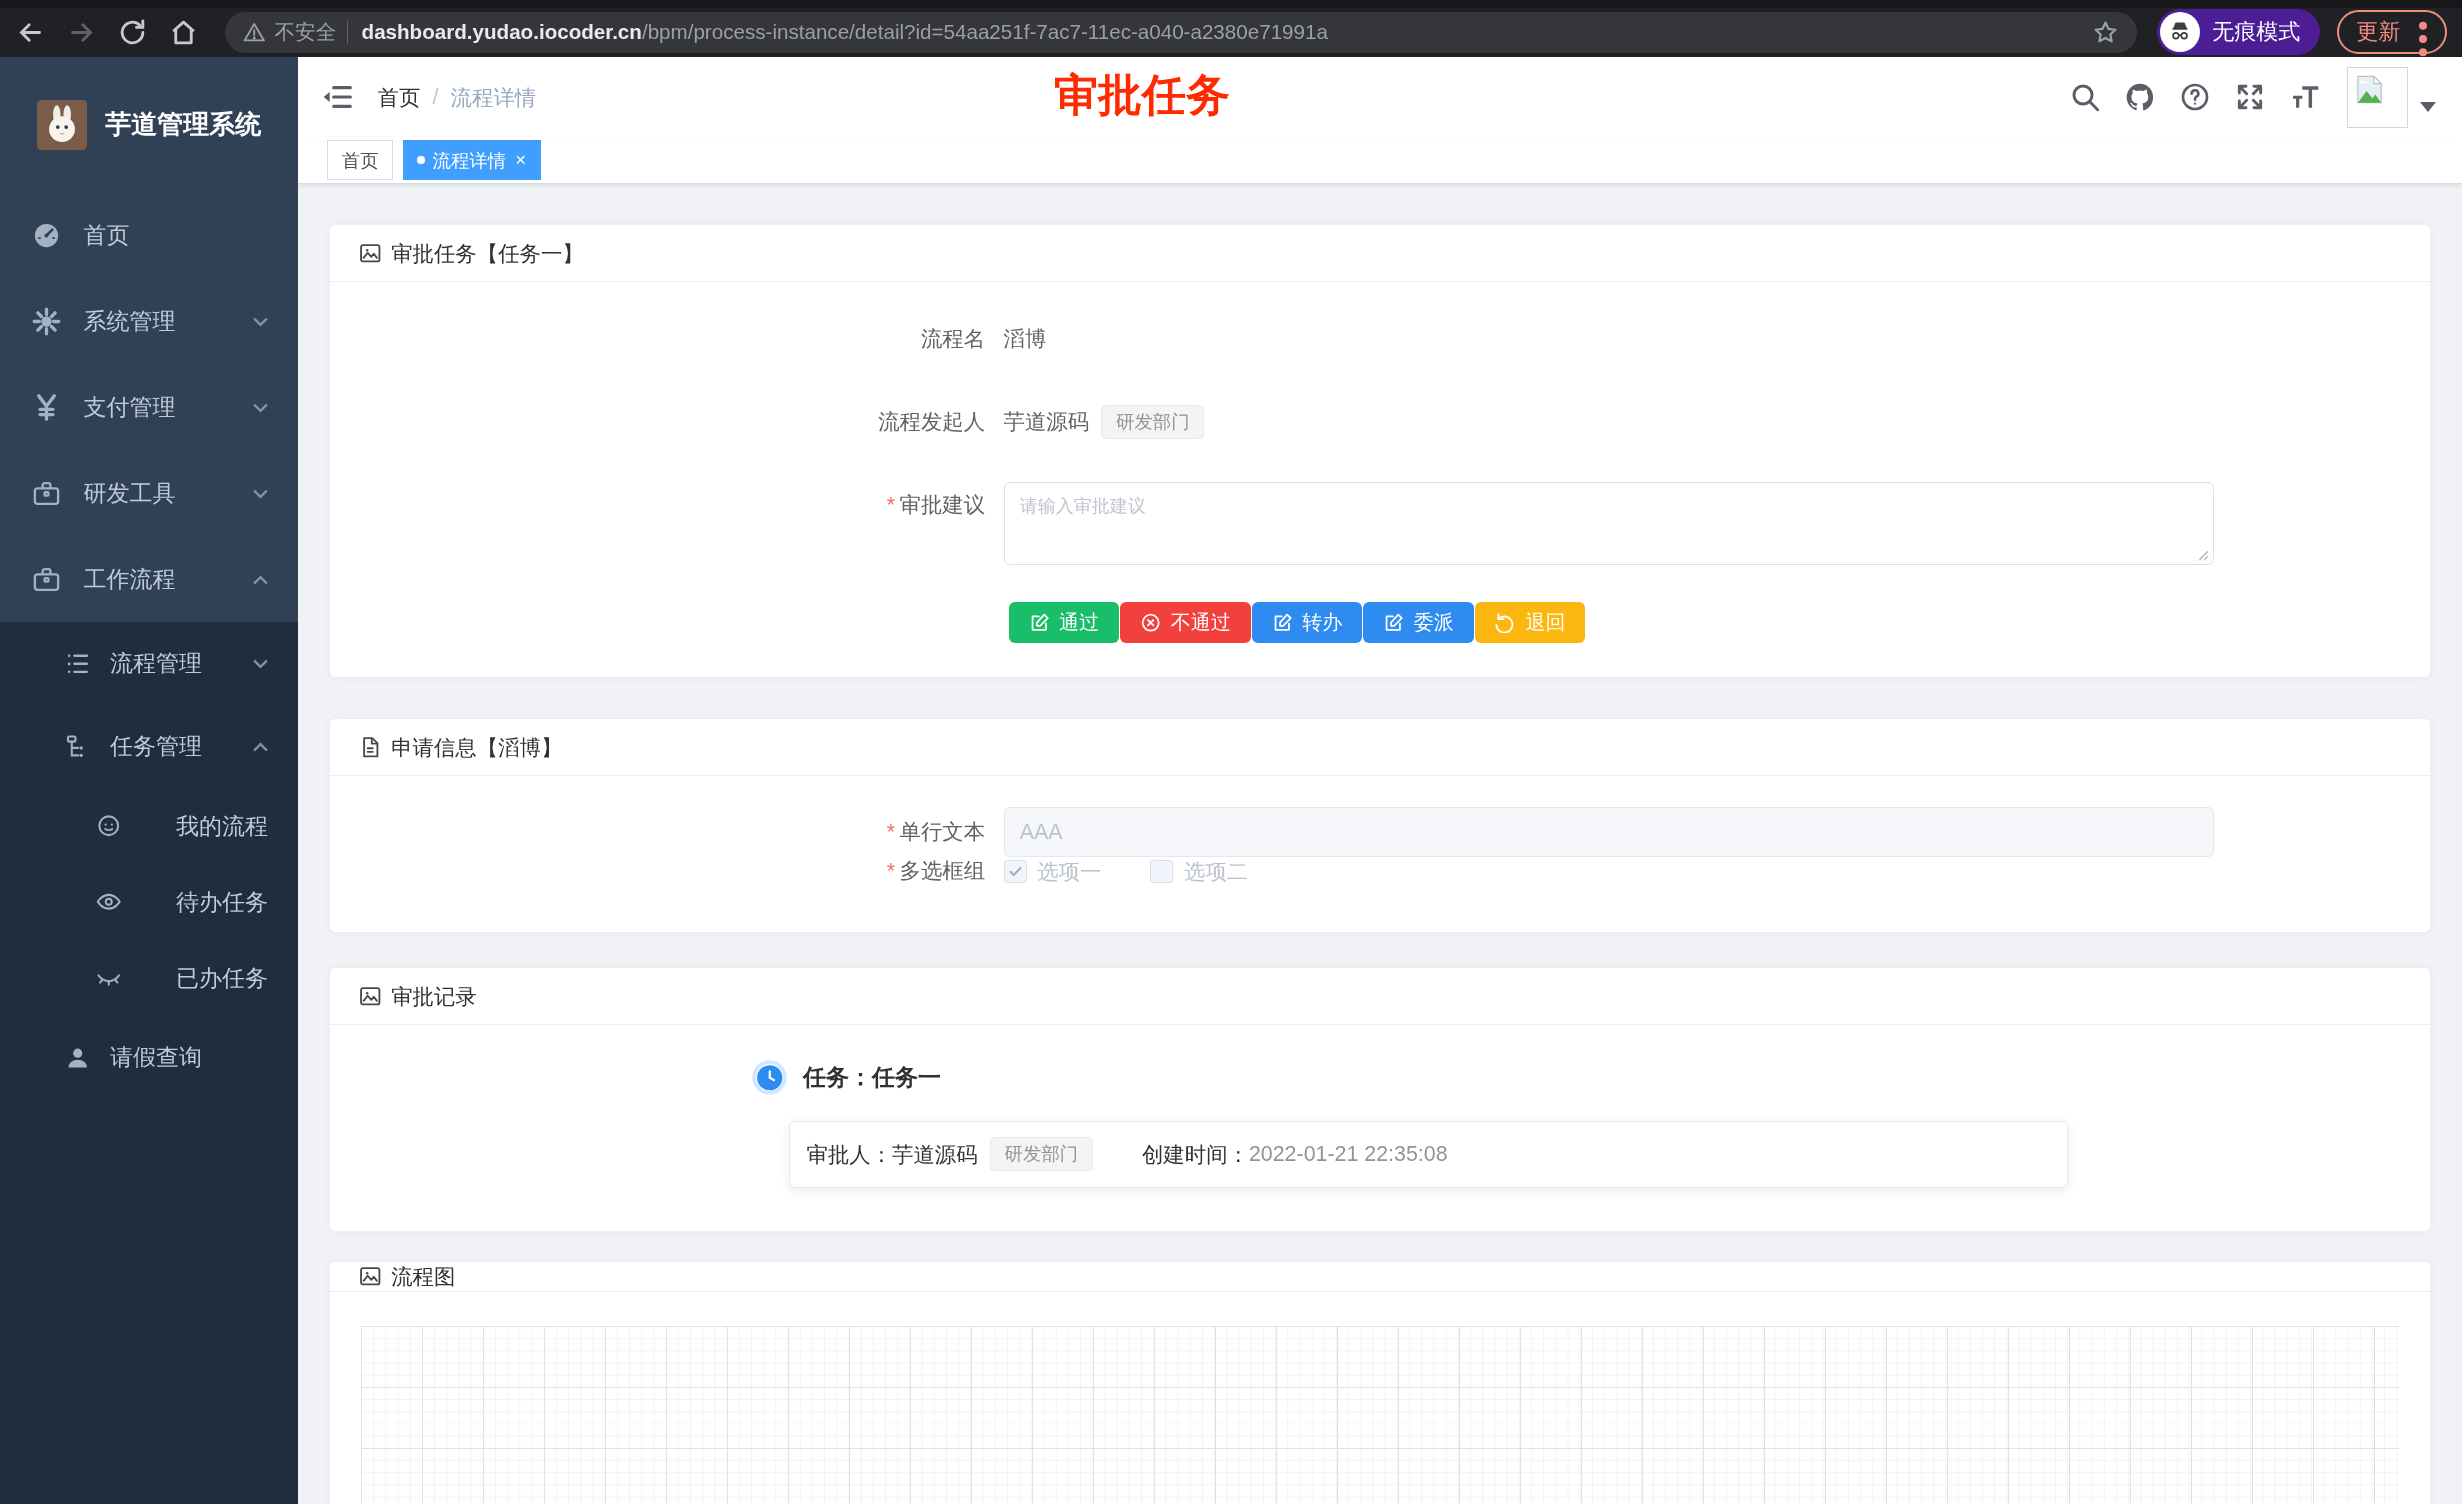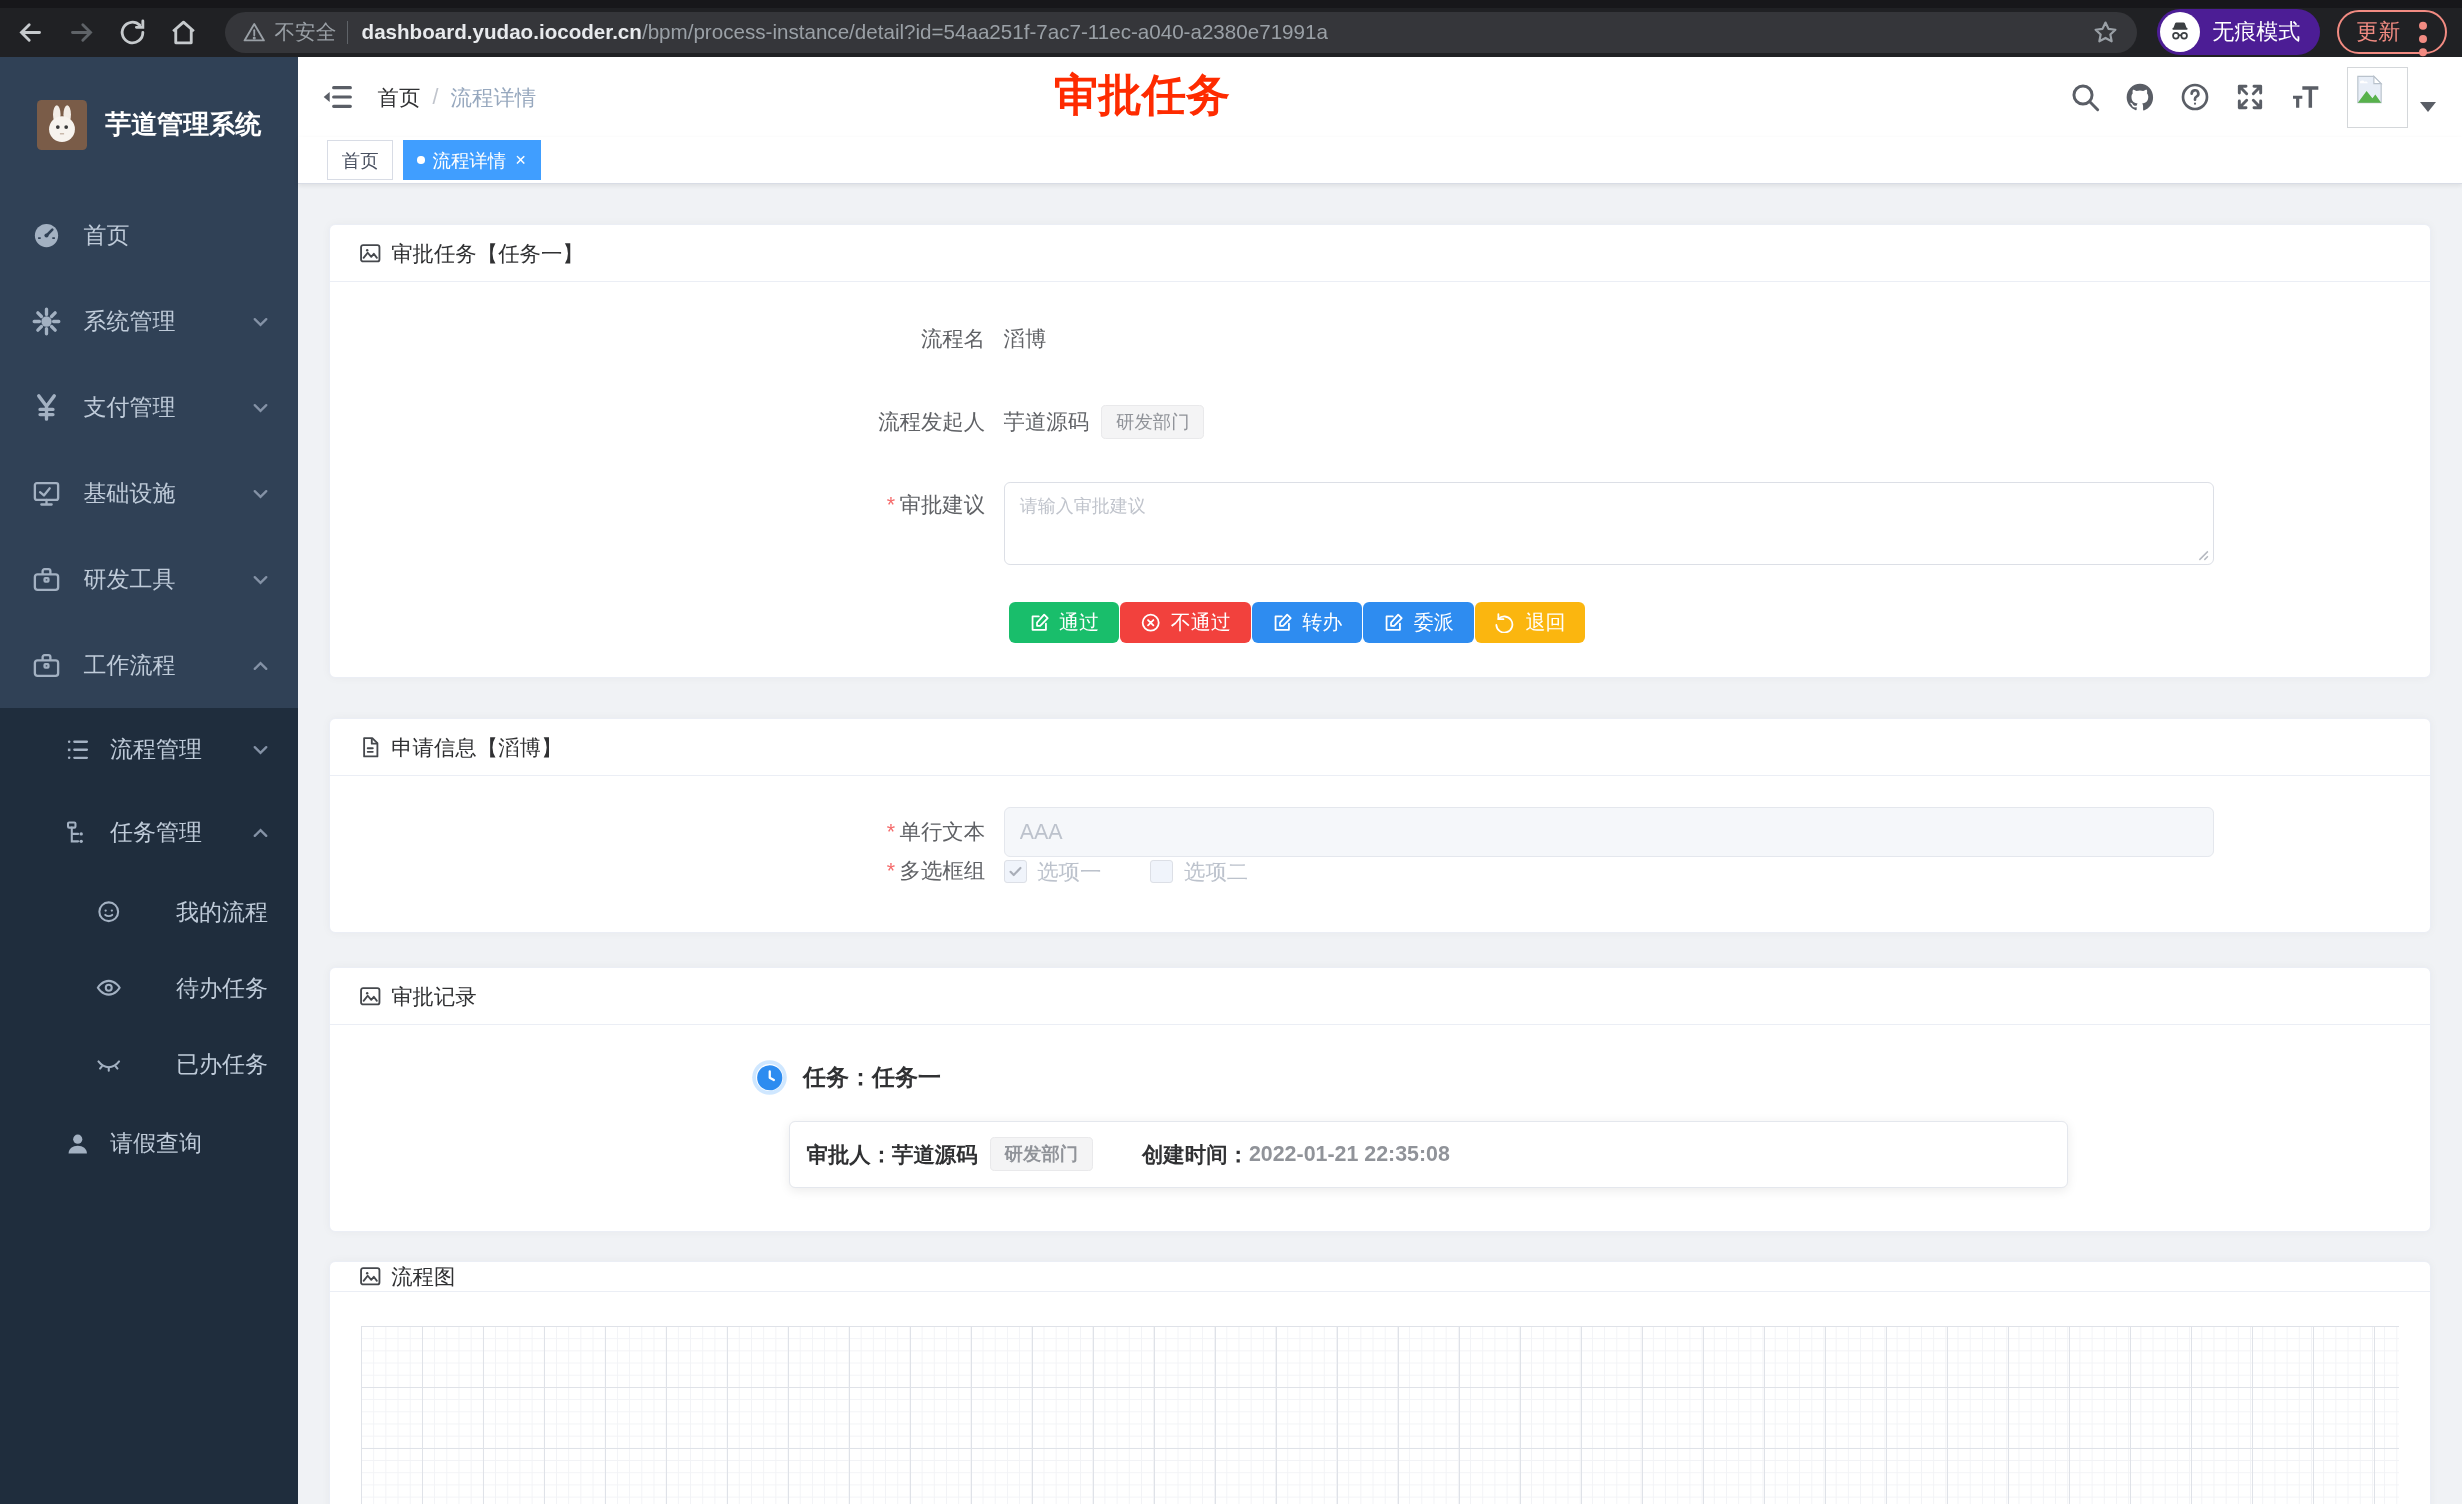--- a/index.html
+++ b/index.html
@@ -109,21 +109,21 @@
   .cb-label { color:#bcc2cc; font-size:21.4px; margin-left:10.7px; }
   .cb-gap { width:49px; }
 
   .card3 { margin-bottom:29px; }
   .card3 .card-bd { padding:37px 27.5px 43px 27.5px; }
   .timeline { margin-left:398px; }
   .tl-head { display:flex; align-items:center; }
   .tl-clock { width:27.5px; height:27.5px; border-radius:50%; box-shadow:0 0 0 3.8px rgba(64,158,255,.25); flex:0 0 auto; }
   .tl-clock svg { width:100%; height:100%; display:block; }
   .tl-title { margin-left:20px; font-size:23px; font-weight:bold; color:#303133; }
-  .tl-card { margin-left:33px; margin-top:27.5px; width:1279px; height:67px; border:0.8px solid #e4e7ed; border-radius:6.1px; box-shadow:0 2.3px 10.7px rgba(0,0,0,.08); display:flex; align-items:center; padding:0 17px; background:#fff;font-weight:bold; }
+  .tl-card { margin-left:33px; margin-top:27.5px; width:1279px; height:67px; border:0.8px solid #e4e7ed; border-radius:6.1px; box-shadow:0 2.3px 10.7px rgba(0,0,0,.08); display:flex; align-items:center; padding:0 17px; background:#fff; }
   .tl-card .lbl { color:#303133; font-size:21.4px; }
   .tl-card .val { color:#303133; font-size:21.4px; }
   .tl-card .time-val { color:#909399; font-size:21.4px; }
   .gap64 { display:inline-block; width:49px; }
 
   .card4 { height:505px; overflow:hidden; display:flex; flex-direction:column; }
   .card4 .card-bd { flex:1; position:relative; padding:34px 31px 0 31px; }
   .bpmn-canvas { width:100%; height:459px; cursor:grab;
     background:
       linear-gradient(to right, #dfe2e8 0.8px, transparent 0.8px) 0 0 / 61px 61px,
@@ -238,31 +238,20 @@
         <span class="ml">系统管理</span>
         <span class="chev"><svg viewBox="0 0 24 24" fill="none" stroke="currentColor" stroke-width="2.4" stroke-linecap="round">
               <path d="M6 9.5l6 6 6-6"></path>
             </svg></span>
       </div>
       <div class="m-item">
         <span class="mi"><svg viewBox="0 0 24 24" fill="none" stroke="currentColor" stroke-width="2.6" stroke-linecap="round">
               <path d="M6 3l6 8 6-8M12 11v10M7 13.5h10M7 17.5h10"></path>
             </svg></span>
         <span class="ml">支付管理</span>
-        <span class="chev"><svg viewBox="0 0 24 24" fill="none" stroke="currentColor" stroke-width="2.4" stroke-linecap="round">
-              <path d="M6 9.5l6 6 6-6"></path>
-            </svg></span>
-      </div>
-      <div class="m-item">
-        <span class="mi"><svg viewBox="0 0 24 24" fill="none" stroke="currentColor" stroke-width="1.8" stroke-linejoin="round">
-              <rect x="3" y="4" width="18" height="13" rx="1.5"></rect>
-              <path d="M7 11l3 2.5L14.5 8" stroke-linecap="round"></path>
-              <path d="M12 17v3M8 20.5h8" stroke-linecap="round"></path>
-            </svg></span>
-        <span class="ml">基础设施</span>
         <span class="chev"><svg viewBox="0 0 24 24" fill="none" stroke="currentColor" stroke-width="2.4" stroke-linecap="round">
               <path d="M6 9.5l6 6 6-6"></path>
             </svg></span>
       </div>
       <div class="m-item">
         <span class="mi"><svg viewBox="0 0 24 24" fill="none" stroke="currentColor" stroke-width="1.8" stroke-linejoin="round">
               <rect x="3" y="8" width="18" height="12" rx="2"></rect>
               <path d="M9 8V5.5A1.5 1.5 0 0 1 10.5 4h3A1.5 1.5 0 0 1 15 5.5V8"></path>
               <rect x="10.5" y="11" width="3" height="2.6" rx="0.6"></rect>
             </svg></span>

